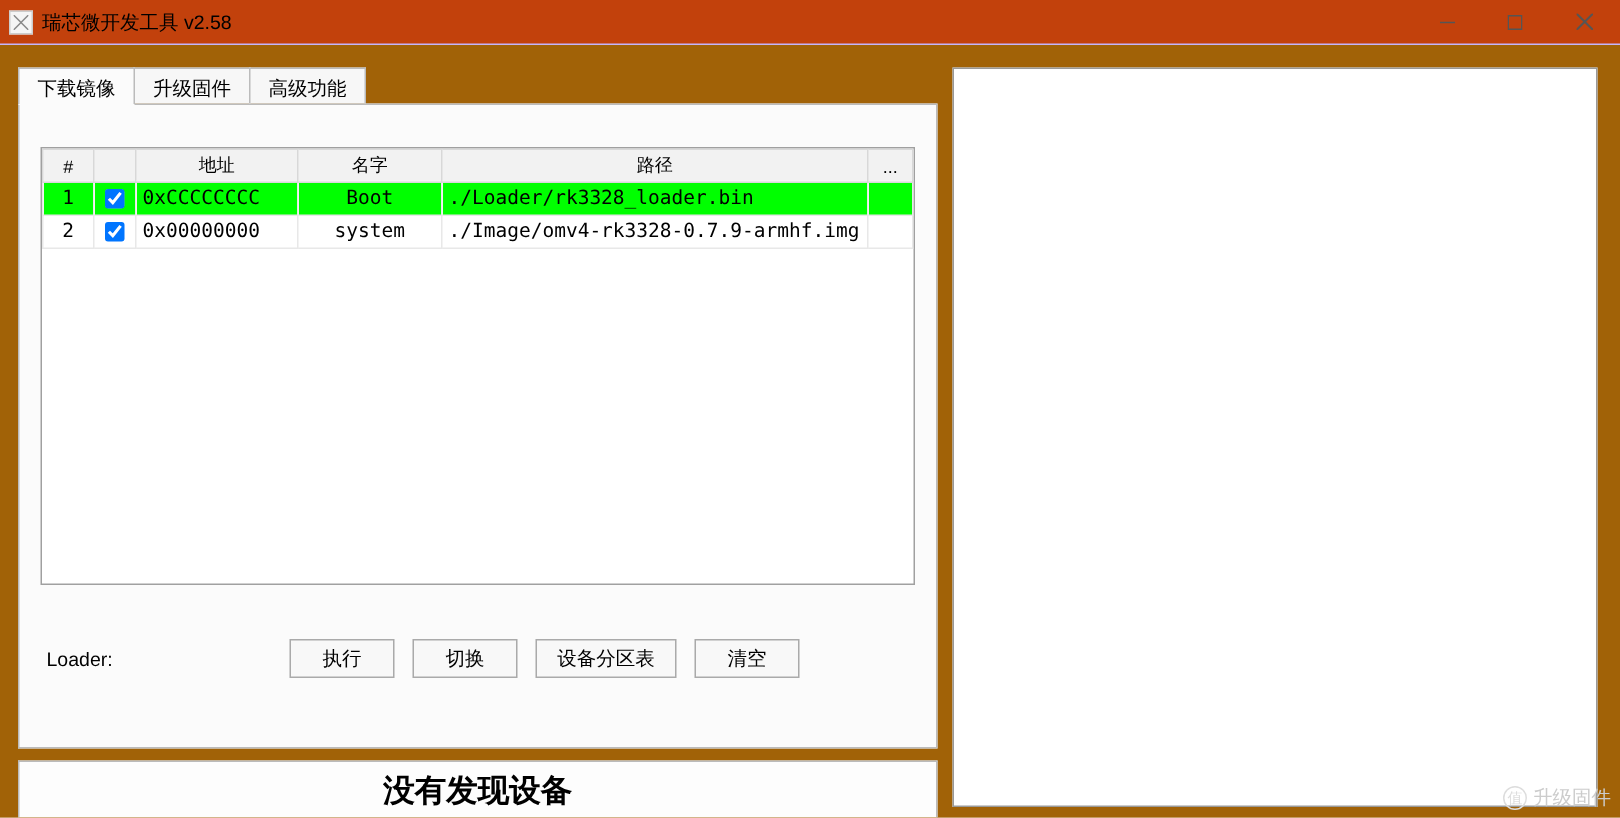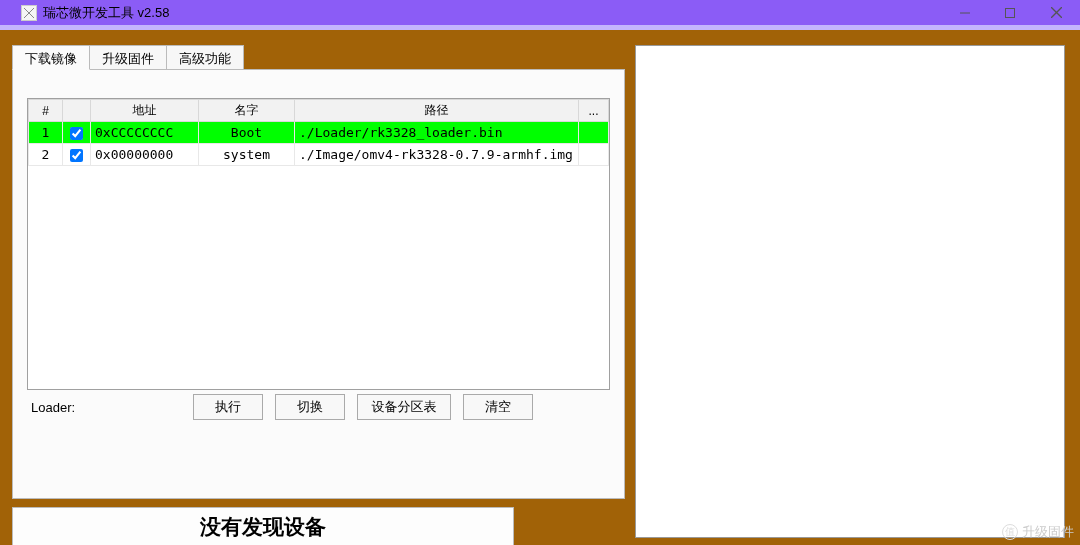--- a/index.html
+++ b/index.html
@@ -7,25 +7,25 @@
       font-family: "Microsoft YaHei", "SimSun", sans-serif;
       font-size: 12px;
       background: #fff;
       width: 1080px;
       height: 545px;
       overflow: hidden;
       position: relative;
     }
     .titlebar {
       height: 30px;
-      background: #8b5cf6;
-      border-bottom: 5px solid #c4b5fd;
-      display: flex;
-      align-items: center;
-      padding-left: 21px;
+      background: #c2410c;
+      border-bottom: 1px solid #c4b5fd;
+      display: flex;
+      align-items: center;
+      padding-left: 6px;
     }
     .titlebar-icon {
       width: 16px;
       height: 16px;
       background: #f5f5f5;
       border: 1px solid #ccc;
       margin-right: 6px;
       display: flex;
       align-items: center;
       justify-content: center;
@@ -117,21 +117,21 @@
       font-size: 13px;
       white-space: nowrap;
       overflow: hidden;
     }
     table.grid th.center, table.grid td.center { text-align: center; }
     tr.selected td { background: #00ff00; }
     .checkbox-cell input { vertical-align: middle; }
     .loader-row {
       display: flex;
       align-items: center;
-      margin-top: 4px;
+      margin-top: 36px;
       gap: 12px;
       padding-left: 4px;
     }
     .loader-label {
       font-size: 13px;
       width: 150px;
     }
     .btn {
       width: 70px;
       height: 26px;
@@ -139,21 +139,21 @@
       background: #f8f8f8;
       font-size: 13px;
       font-family: inherit;
       cursor: default;
     }
     .btn.wide { width: 94px; }
     .status-bar {
       position: absolute;
       left: 12px;
       bottom: 0px;
-      width: 502px;
+      width: 613px;
       height: 38px;
       border: 1px solid #bbb;
       border-bottom: none;
       background: #fdfdfd;
       display: flex;
       align-items: center;
       justify-content: center;
       font-size: 21px;
       font-weight: bold;
       font-family: "SimSun", serif;

